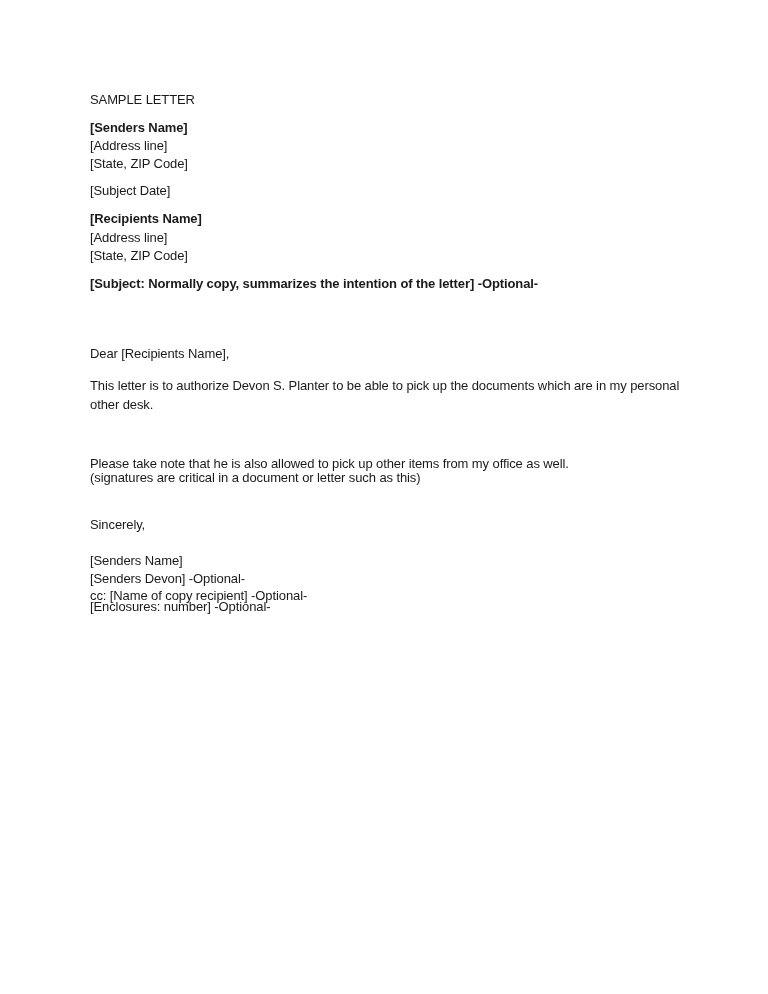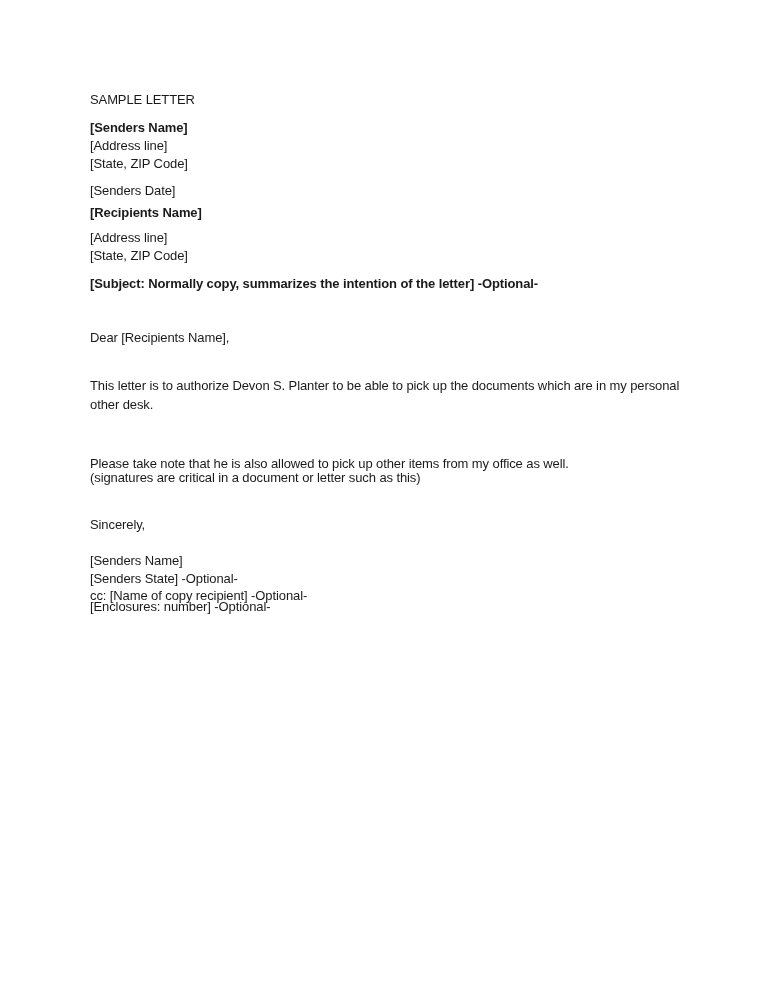--- a/index.html
+++ b/index.html
@@ -19,37 +19,37 @@
 </head>
 <body>
 
 <div>
   <div class="line" style="top:91px">SAMPLE LETTER</div>
 
   <div class="line bold" style="top:119px">[Senders Name]</div>
   <div class="line" style="top:137px">[Address line]</div>
   <div class="line" style="top:155px">[State, ZIP Code]</div>
 
-  <div class="line" style="top:182px">[Senders Date]</div>
+  <div class="line" style="top:182px">[Subject Date]</div>
 
-  <div class="line bold" style="top:204px">[Recipients Name]</div>
+  <div class="line bold" style="top:210px">[Recipients Name]</div>
   <div class="line" style="top:229px">[Address line]</div>
   <div class="line" style="top:247px">[State, ZIP Code]</div>
 
   <div class="line bold" style="top:275px">[Subject: Normally copy, summarizes the intention of the letter] -Optional-</div>
 
-  <div class="line" style="top:329px">Dear [Recipients Name],</div>
+  <div class="line" style="top:345px">Dear [Recipients Name],</div>
 
   <div class="line" style="top:377px">This letter is to authorize Devon S. Planter to be able to pick up the documents which are in my personal</div>
   <div class="line" style="top:396px">other desk.</div>
 
   <div class="line" style="top:455px">Please take note that he is also allowed to pick up other items from my office as well.</div>
 
   <div class="line" style="top:469px">(signatures are critical in a document or letter such as this)</div>
 
   <div class="line" style="top:516px">Sincerely,</div>
 
   <div class="line" style="top:552px">[Senders Name]</div>
-  <div class="line" style="top:570px">[Senders State] -Optional-</div>
+  <div class="line" style="top:570px">[Senders Devon] -Optional-</div>
 
   <div class="line" style="top:598px">[Enclosures: number] -Optional-</div>
   <div class="line" style="top:587px">cc: [Name of copy recipient] -Optional-</div>
 </div>
 
 </body></html>

